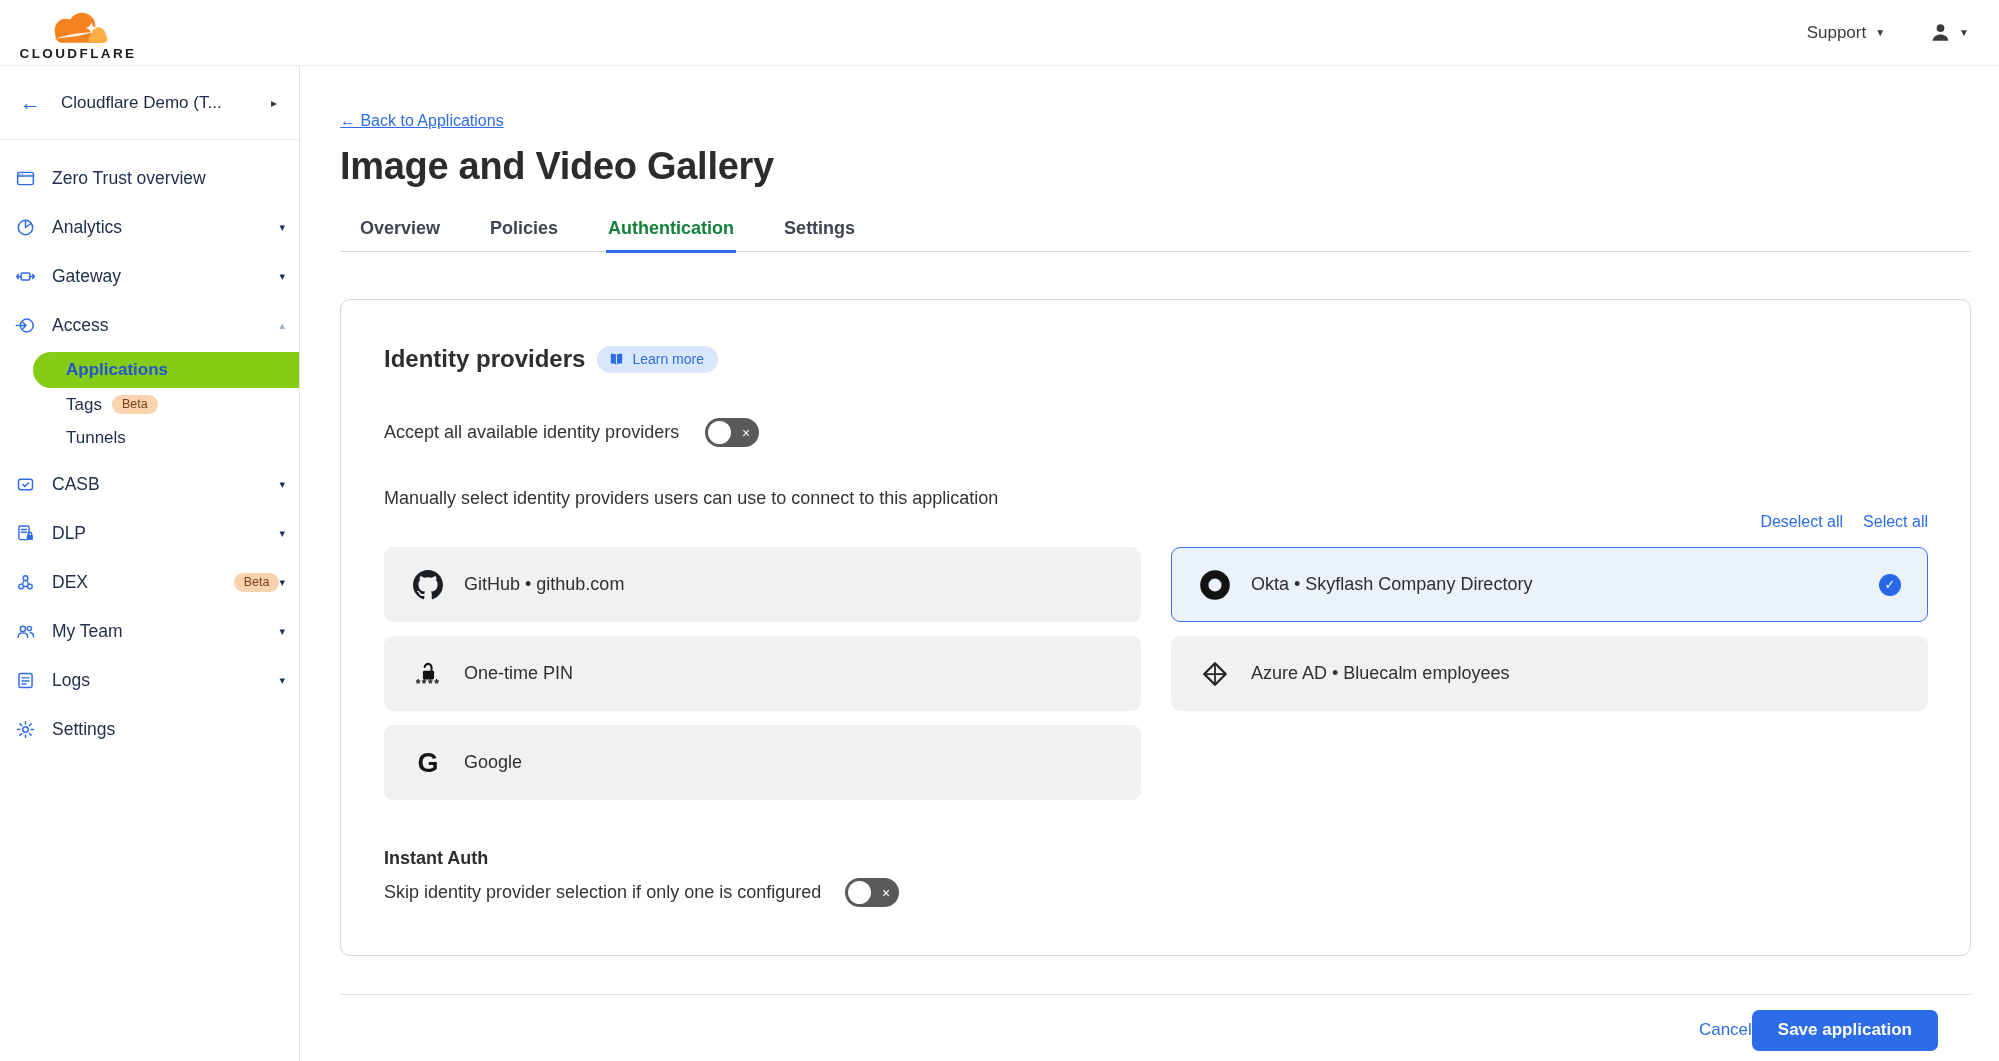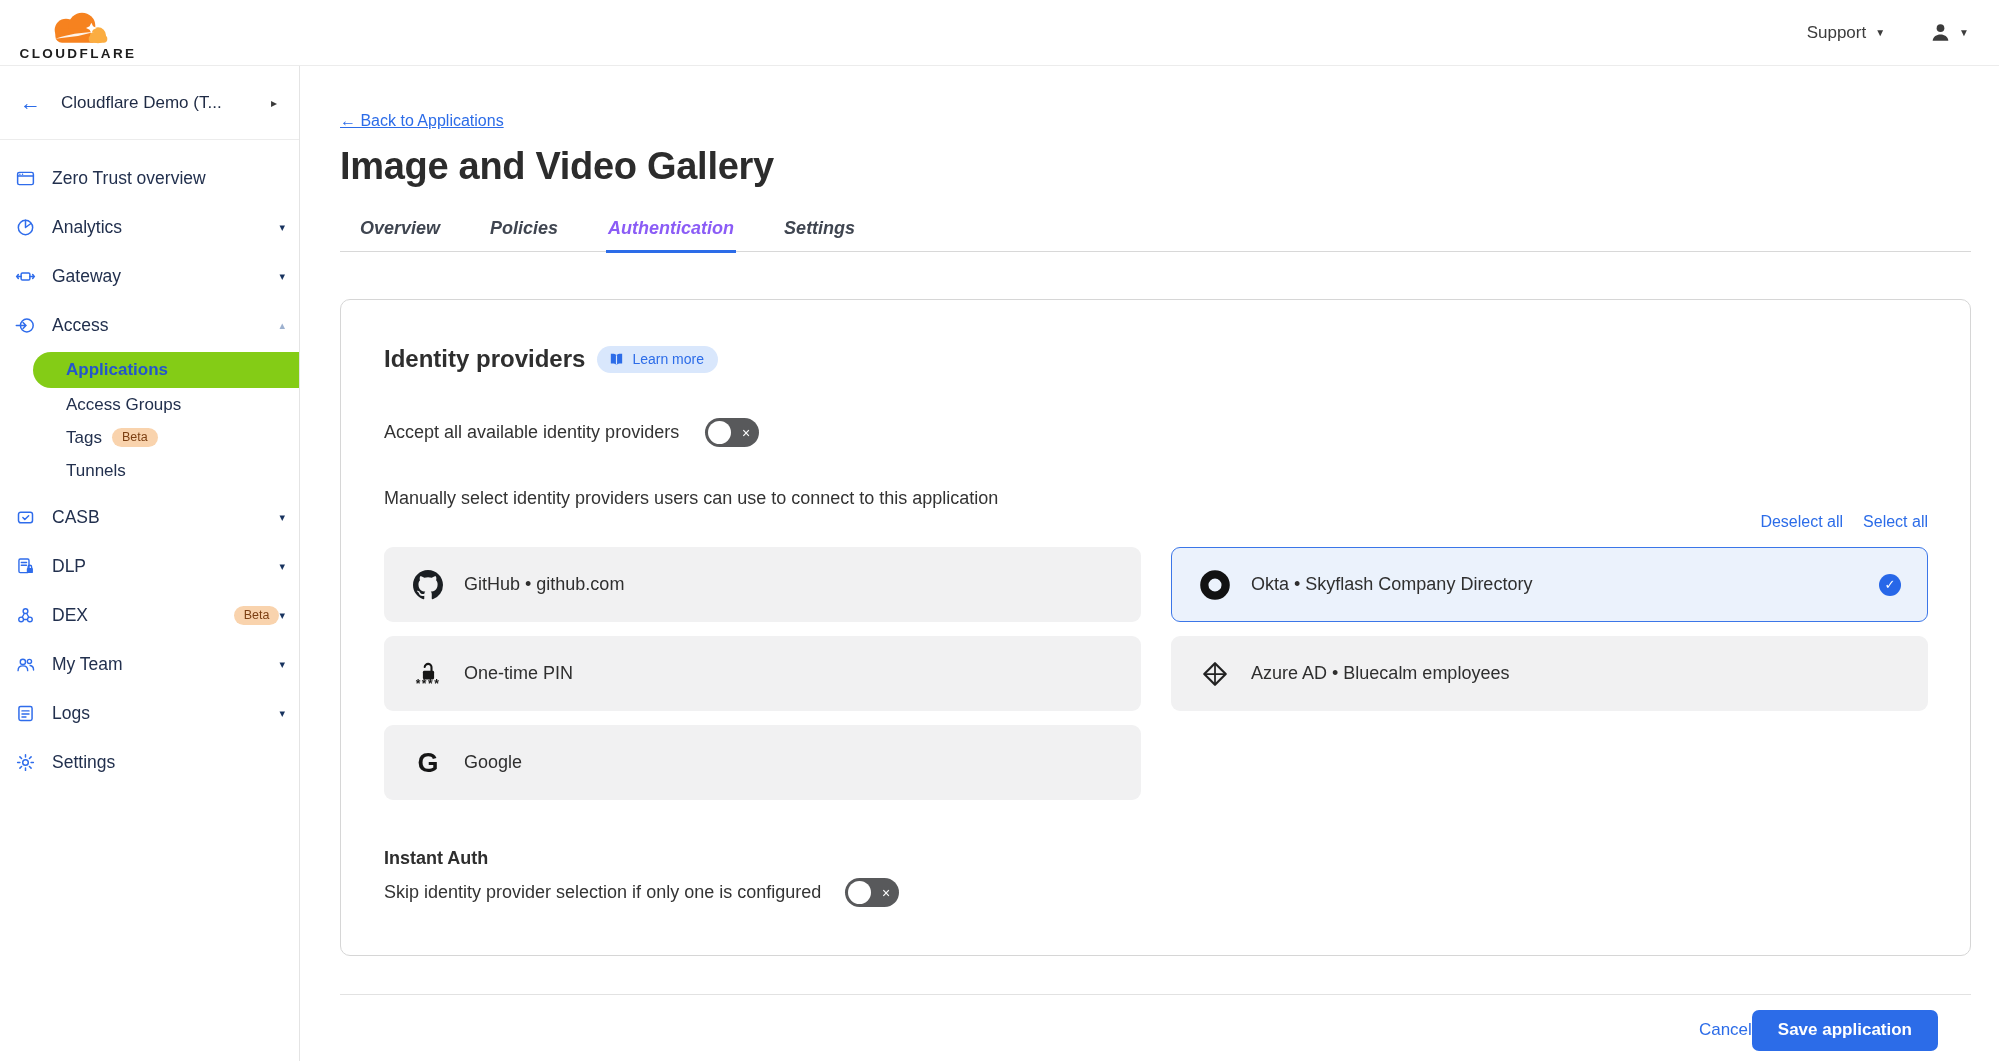--- a/index.html
+++ b/index.html
@@ -47,22 +47,22 @@
 
   
   .back-link { display:inline-block; margin-top:46px; color:#2c6ce8; font-size:16px;
     text-decoration:underline; cursor:pointer; }
   .page-title { margin-top:14px; font-size:38px; line-height:44px; font-weight:700;
     color:#2c2c2c; letter-spacing:-.3px; }
 
   .tabs { margin-top:24px; display:flex; gap:46px; padding-left:18px;
     border-bottom:1px solid #d8d8d8; }
   .tab { padding:6px 2px 11px; font-size:18px; font-weight:600; color:#3f4550;
-    border-bottom:3px solid transparent; margin-bottom:-2px; cursor:pointer;font-style:italic; }
-  .tab.active { color:#8b5cf6; border-bottom-color:#2c6ce8; }
+    border-bottom:3px solid transparent; margin-bottom:-2px; cursor:pointer; }
+  .tab.active { color:#15803d; border-bottom-color:#2c6ce8; }
 
   .card { margin-top:47px; border:1px solid #d6d6d6; border-radius:10px;
     padding:44px 42px 48px 43px; }
 
   .card-heading-row { display:flex; align-items:center; gap:12px; height:30px; }
   .card-heading { font-size:24px; font-weight:700; color:#2e2e2e; }
   .learn-more { display:inline-flex; align-items:center; gap:7px; background:#d9e7fc;
     color:#2c6ce8; font-size:14px; padding:5px 14px 5px 11px; border-radius:14px; cursor:pointer; }
 
   .toggle-row { margin-top:44px; display:flex; align-items:center; gap:26px;
@@ -191,23 +191,20 @@
         </span>
         <span class="nav-label">Access</span>
         <span class="nav-chev up">▴</span>
       </div>
 
       <div class="subnav">
         <div class="sub-item active">
           <span>Applications</span>
         </div>
         <div class="sub-item">
-          <span>Access Groups</span>
-        </div>
-        <div class="sub-item">
           <span>Tags</span>
           <span class="beta-badge">Beta</span>
         </div>
         <div class="sub-item">
           <span>Tunnels</span>
         </div>
       </div>
 
       <div class="nav-item">
         <span class="nav-icon">

